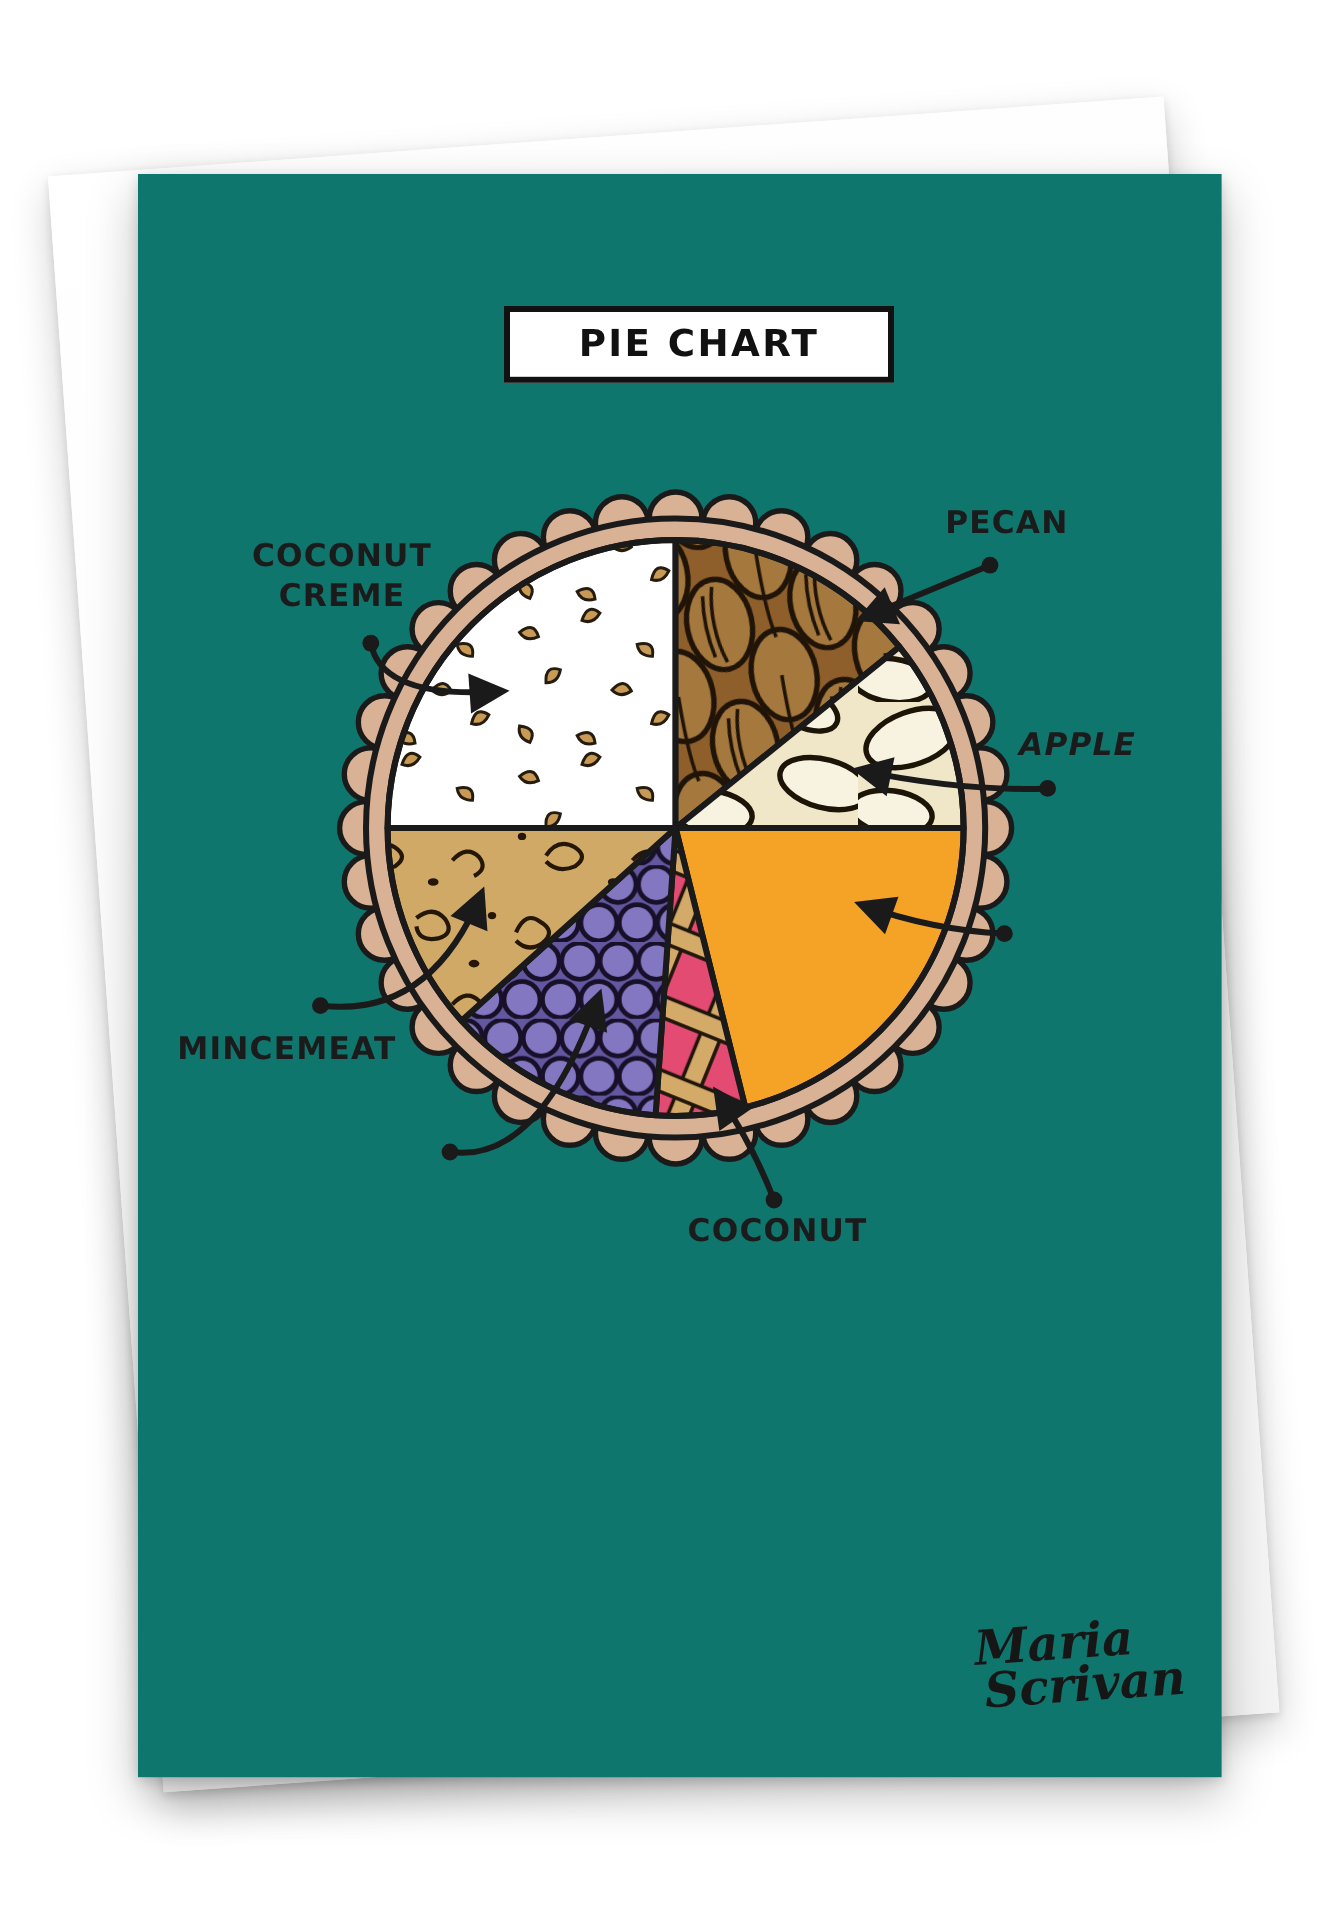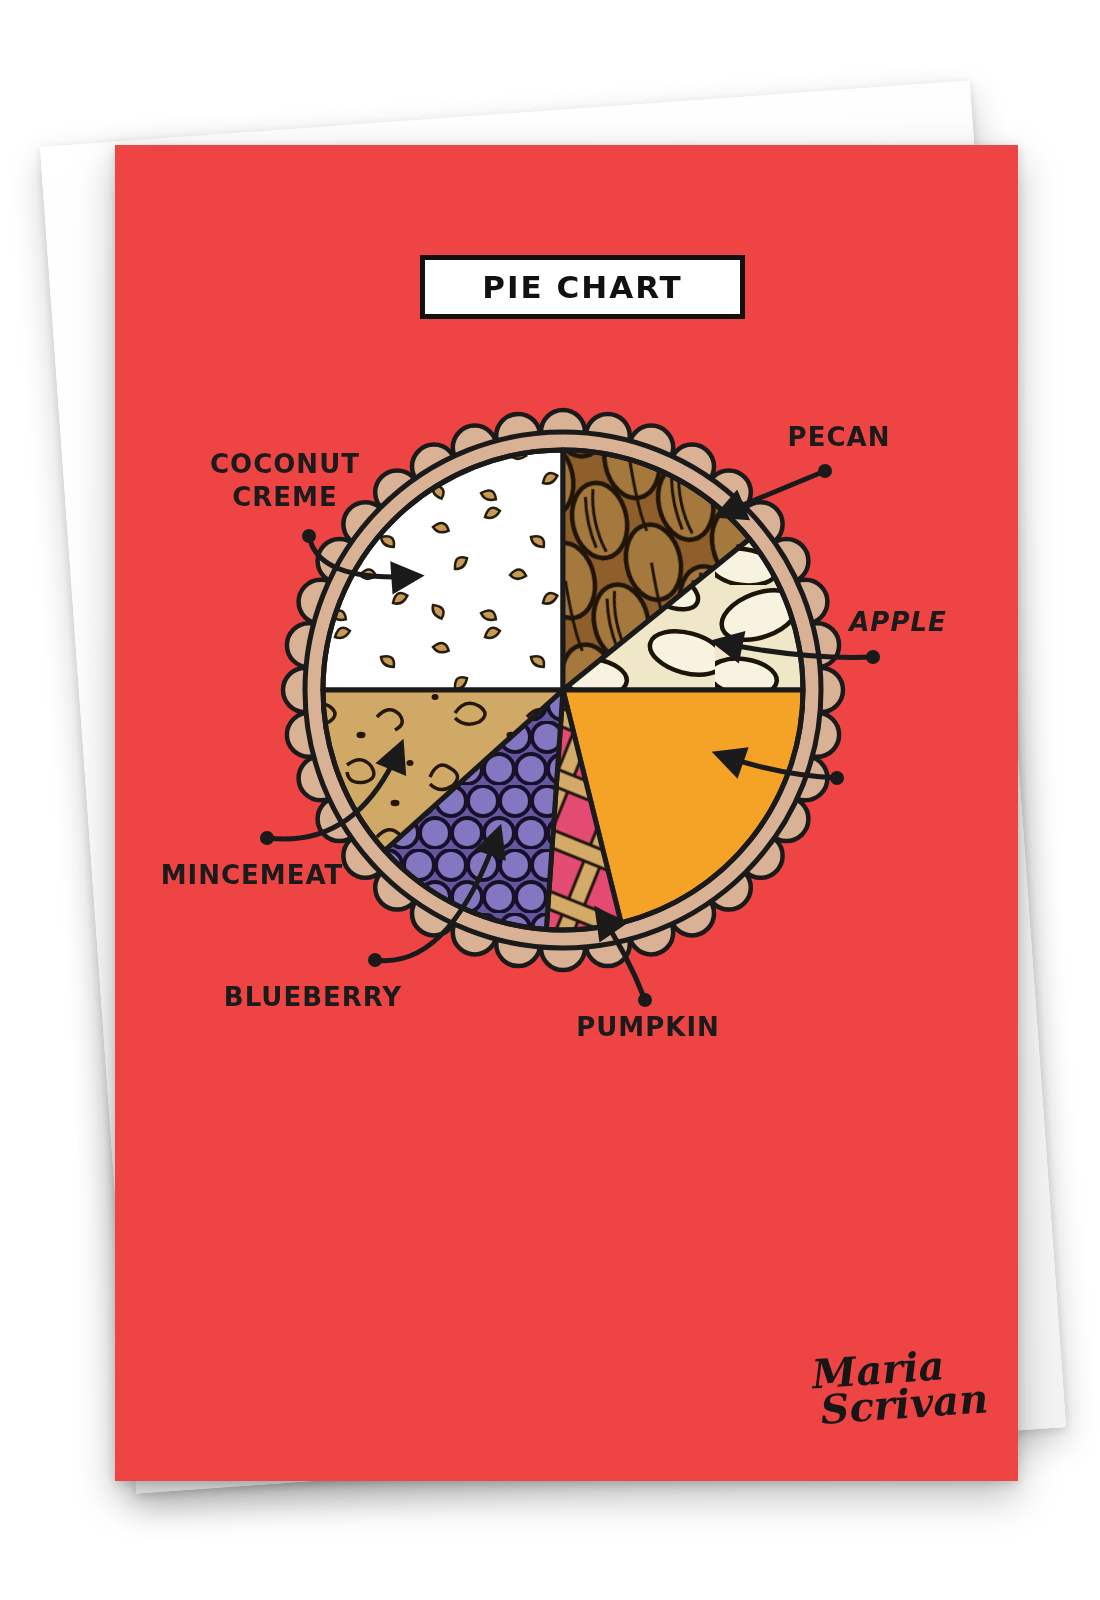--- a/index.html
+++ b/index.html
@@ -23,21 +23,21 @@
              font-size:40px;line-height:42px;color:#161616;transform:rotate(-4deg);}
   .signature div:nth-child(2){margin-left:6px;margin-top:-6px;}
 </style>
 </head>
 <body>
 
 <div id="page">
 
   <div id="envelope" style="background-color: rgb(252, 252, 252);"></div>
 
-  <div id="card" style="background: #ef4444;">
+  <div id="card" style="background: #0f766e;">
 
     <div class="titlebox">
       <span>PIE CHART</span>
     </div>
 
     <svg width="903" height="1336" viewBox="0 0 903 1336">
       <defs>
         <marker id="arr" viewBox="0 0 12 12" refX="9" refY="6" markerWidth="8" markerHeight="8" markerUnits="strokeWidth" orient="auto">
           <path d="M1 1 L11 6 L1 11 Z" fill="#1a1a1a"></path>
         </marker>
@@ -186,23 +186,22 @@
           <circle cx="722" cy="633" r="7"></circle>
         <circle cx="530" cy="855" r="7"></circle>
           <circle cx="260" cy="815" r="7"></circle>
         <circle cx="152" cy="693" r="7"></circle>
       </g>
     </svg>
 
     <div class="slice-label" style="left:170px;top:336px;width:170px;">COCONUT CREME</div>
     <div class="slice-label" style="left:724px;top:292px;width:200px;">PECAN</div>
     <div class="slice-label" style="left:783px;top:477px;width:200px;font-style:italic;">APPLE</div>
-    <div class="slice-label" style="left:533px;top:882px;width:220px;">PUMPKIN</div>
-    <div class="slice-label" style="left:198px;top:852px;width:260px;">BLUEBERRY</div>
-    <div class="slice-label" style="left:137px;top:730px;width:260px;text-align:center;">MINCEMEAT</div>
+    <div class="slice-label" style="left:533px;top:882px;width:220px;">COCONUT</div>
+    <div class="slice-label" style="left:124px;top:730px;width:260px;text-align:center;">MINCEMEAT</div>
 
     <div class="signature">
       <div>Maria</div>
       <div>Scrivan</div>
     </div>
 
   </div>
 </div>
 
 </body></html>

